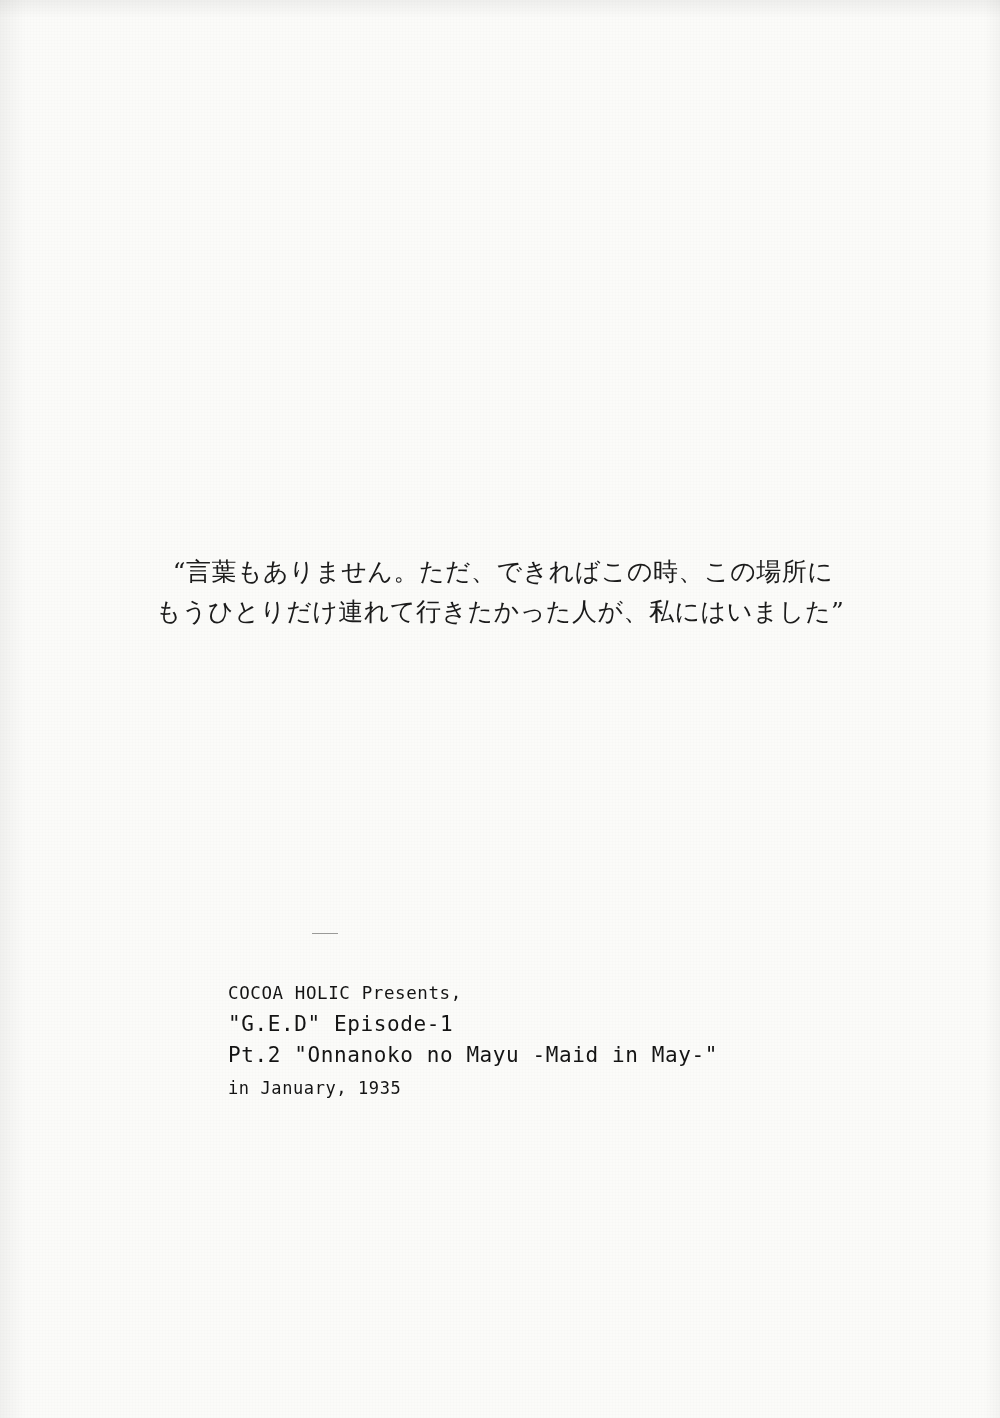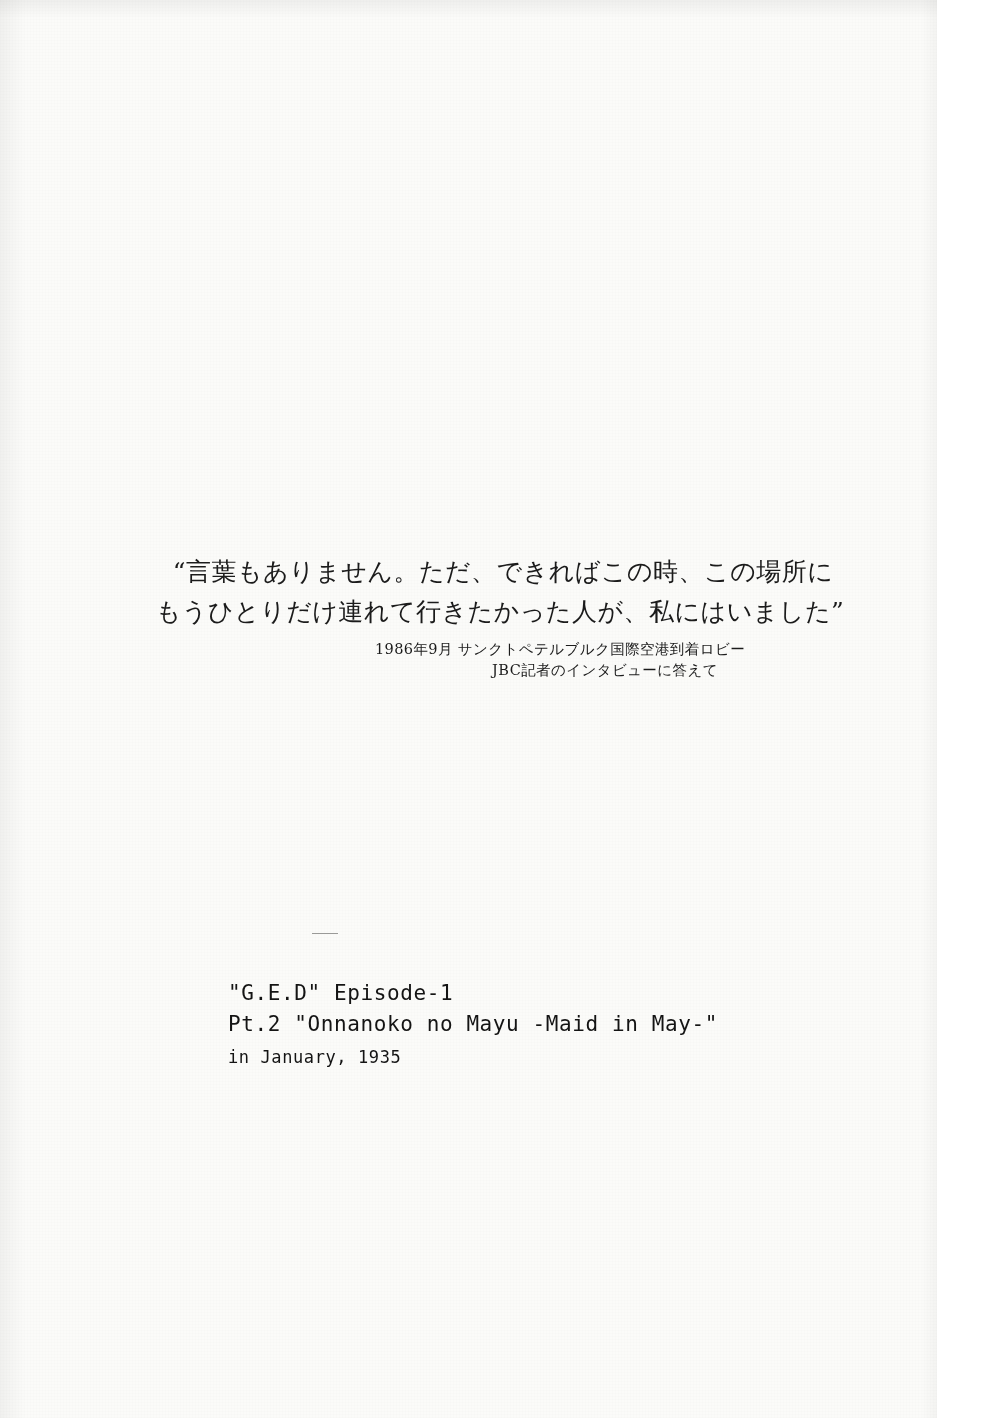--- a/index.html
+++ b/index.html
@@ -2,26 +2,25 @@
 <html><head>
 <meta charset="utf-8">
 <style>
   html, body {
     margin: 0;
     padding: 0;
     background: #ffffff;
   }
   .page {
     position: relative;
-    width: 904px;
+    width: 1000px;
     height: 1418px;
     background: #fbfbf9;
     overflow: hidden;
     font-family: "Liberation Serif", serif;
-    padding-left: 33px;
   }
   
   .paper-texture {
     position: absolute;
     inset: 0;
     pointer-events: none;
     background-image:
       repeating-linear-gradient(0deg, rgba(0,0,0,0.012) 0px, rgba(0,0,0,0.012) 1px, rgba(255,255,255,0) 1px, rgba(255,255,255,0) 3px),
       repeating-linear-gradient(90deg, rgba(0,0,0,0.010) 0px, rgba(0,0,0,0.010) 1px, rgba(255,255,255,0) 1px, rgba(255,255,255,0) 3px);
     opacity: 0.8;
@@ -135,27 +134,24 @@
 <div class="page">
 
   <div class="paper-texture"></div>
   <div class="edge-shade-left"></div>
   <div class="edge-shade-top"></div>
   <div class="edge-shade-right"></div>
 
   <div class="quote-block">
     <div class="quote-line l1">“言葉もありません。ただ、できればこの時、この場所に</div>
     <div class="quote-line l2">もうひとりだけ連れて行きたかった人が、私にはいました”</div>
-    <div class="source">
-      <span>1986年9月 サンクトペテルブルク国際空港到着ロビー</span>
-      <span class="line2">JBC記者のインタビューに答えて</span>
-    </div>
   </div>
 
   <div class="divider"></div>
 
   <div class="credits">
+    <div class="c-line presents">COCOA HOLIC Presents,</div>
     <div class="c-line title1">"G.E.D" Episode-1</div>
     <div class="c-line title2">Pt.2 "Onnanoko no Mayu -Maid in May-"</div>
     <div class="c-line date">in January, 1935</div>
   </div>
 
 </div>
 
 </body></html>

